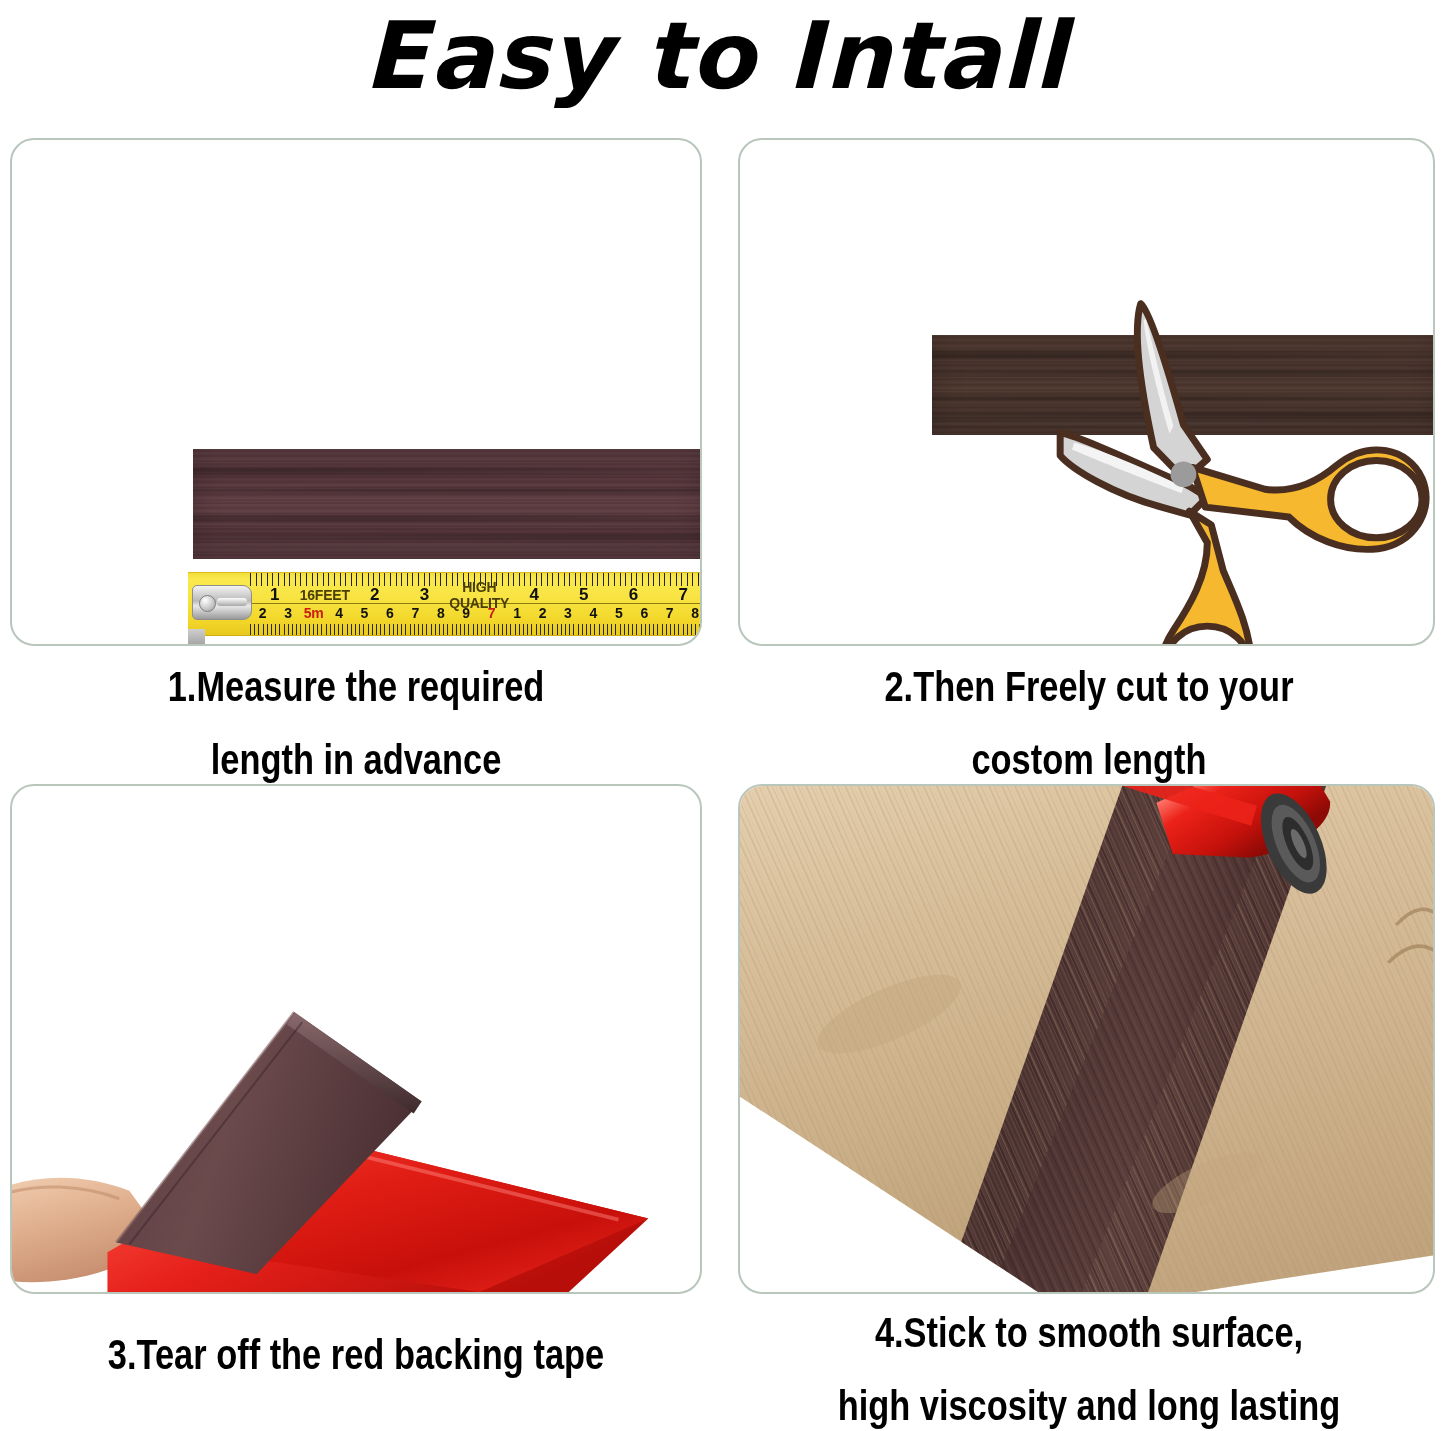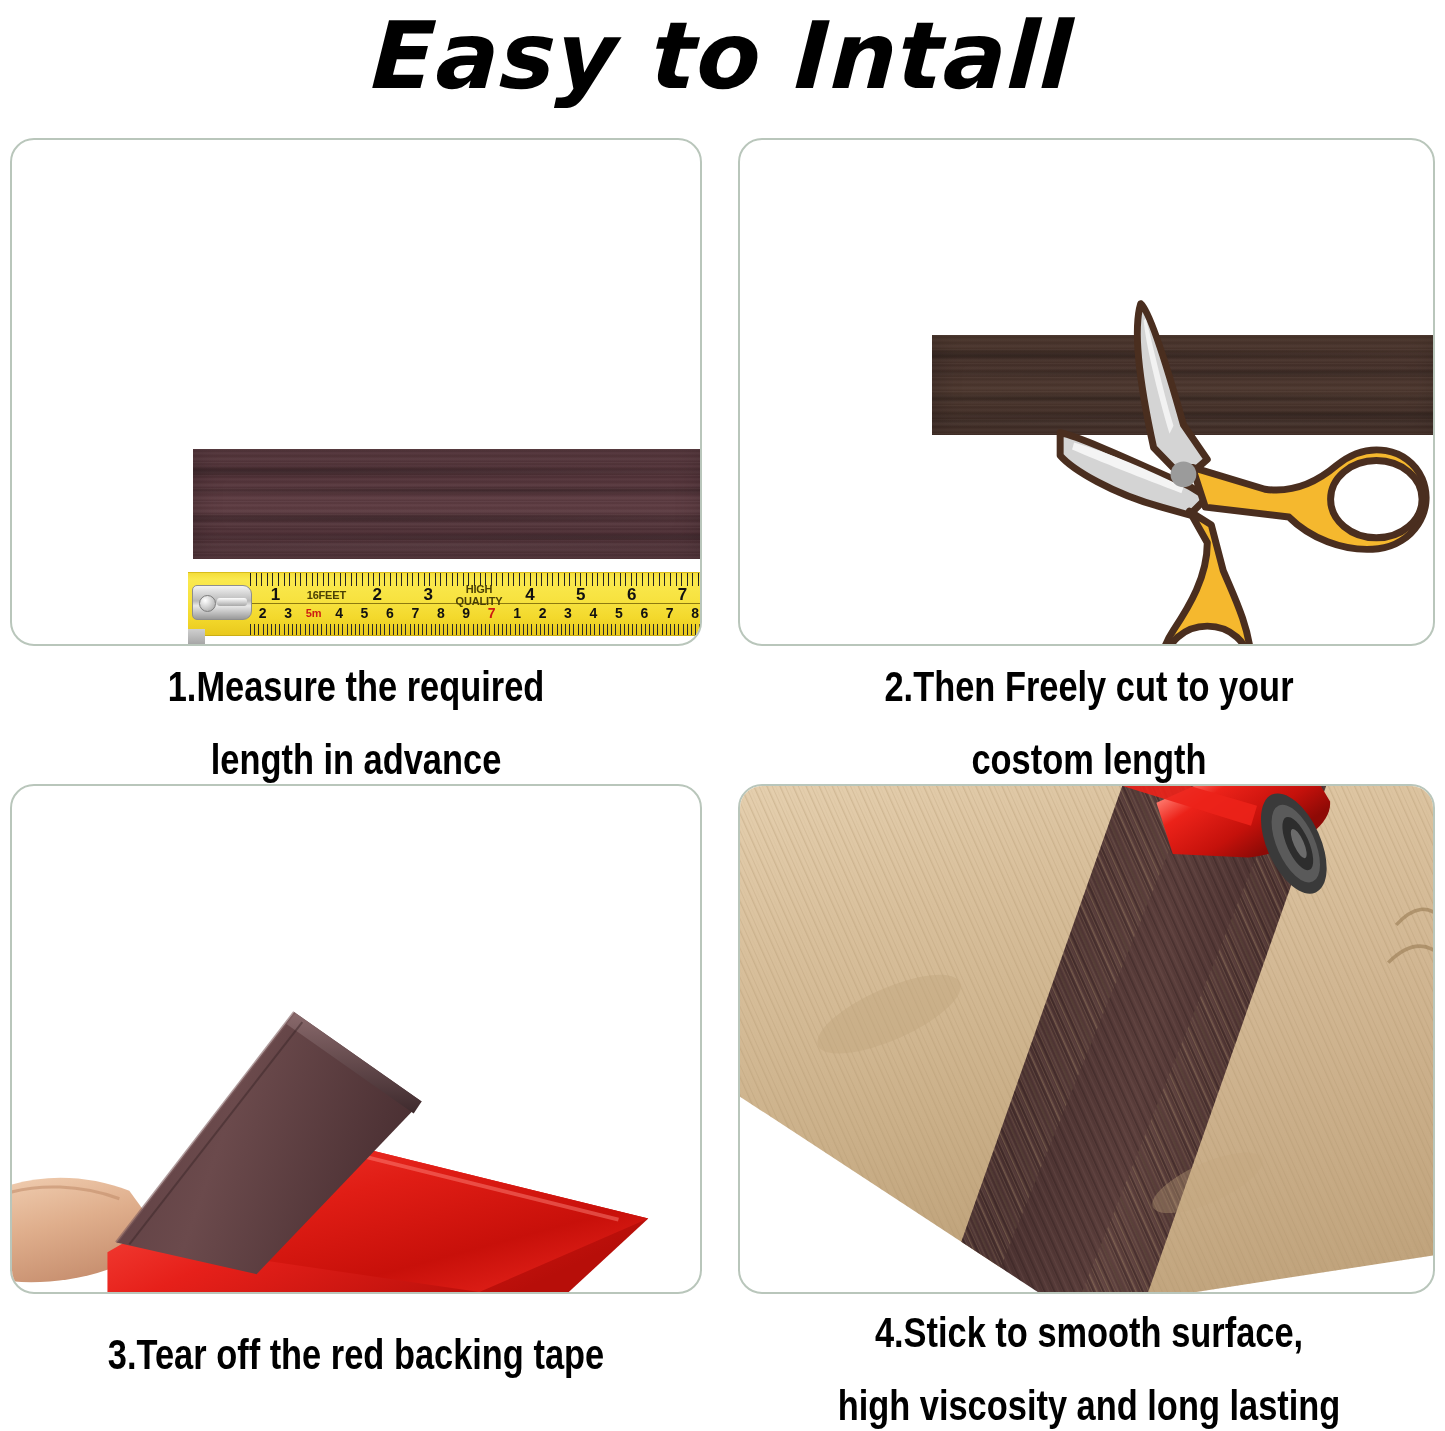--- a/index.html
+++ b/index.html
@@ -94,21 +94,21 @@
   .tape .divider{
     position:absolute;left:62px;right:0;top:30px;height:1px;background:#8d7a10;
   }
   .tape .row{
     position:absolute;left:62px;right:0;display:flex;align-items:center;
     font-family:"Liberation Sans", sans-serif;font-weight:700;color:#111;
   }
   .tape .row.inch{top:12px;height:19px;font-size:17px;}
   .tape .row.cm{top:31px;height:18px;font-size:14px;}
   .tape .row span{flex:1 1 0;text-align:center;}
-  .tape .row .tiny{font-size:11px;letter-spacing:-.2px;color:#4a3f05;}
+  .tape .row .tiny{font-size:14px;letter-spacing:-.2px;color:#4a3f05;}
   .tape .row .redn{color:#cc1b12;}
   
   .tape .hook{
     position:absolute;left:4px;top:12px;width:58px;height:33px;
     background:linear-gradient(to bottom,#f3f3f3,#b9b9b9 45%,#e9e9e9 60%,#9a9a9a);
     border:1px solid #8e8e8e;border-radius:5px 9px 9px 5px;
   }
   .tape .hook::before{
     content:"";position:absolute;left:6px;top:9px;width:15px;height:15px;
     border-radius:50%;background:radial-gradient(circle at 35% 30%,#fff,#9e9e9e);

